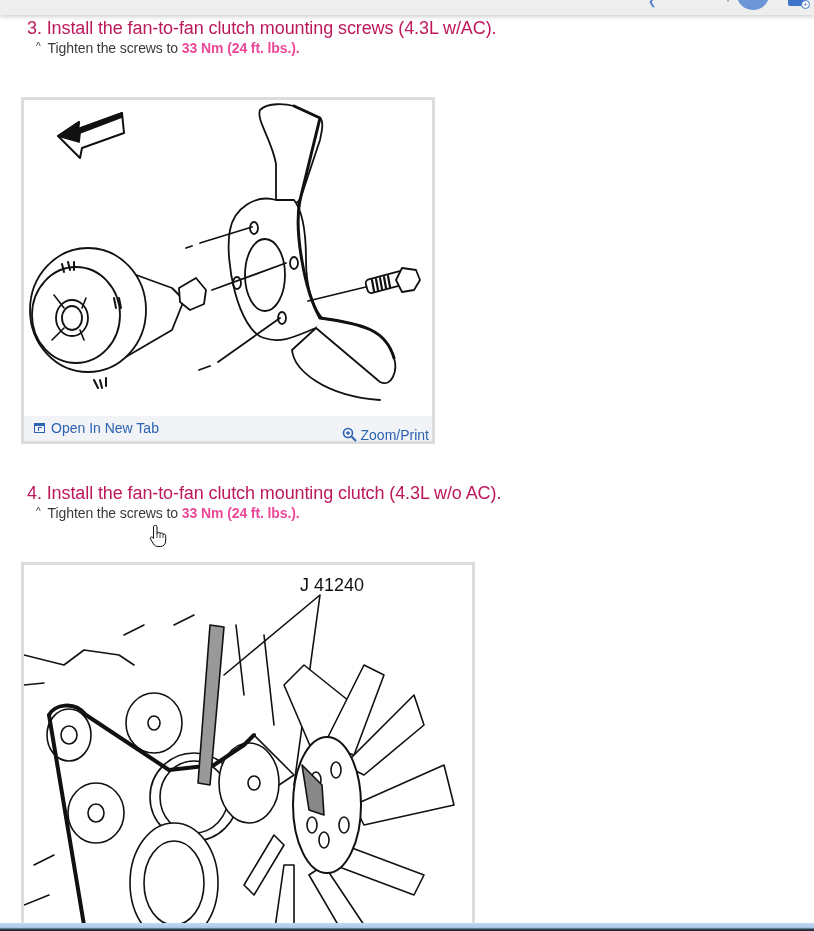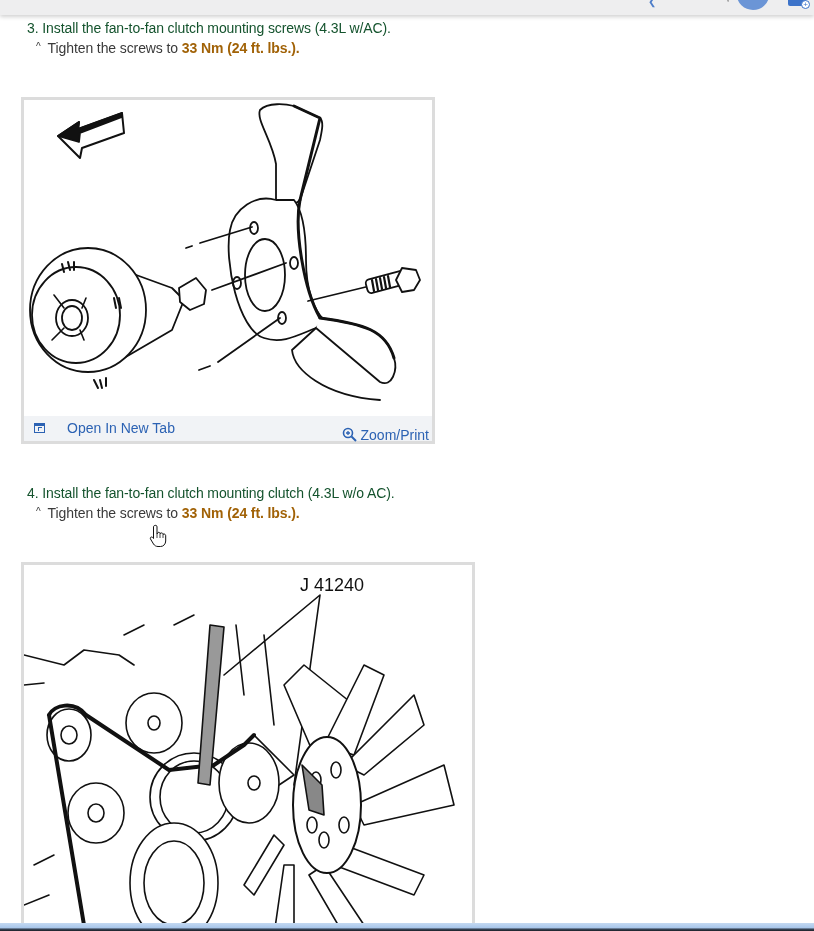--- a/index.html
+++ b/index.html
@@ -10,35 +10,35 @@
     position: absolute; left: 0; top: 0; width: 814px; height: 15px;
     background: #eeeeef; box-shadow: 0 2px 4px rgba(0,0,0,0.18);
     z-index: 5;
   }
   .topbar .tb-chevron { position: absolute; left: 648px; top: -3px; width: 10px; height: 10px; color: #4d7dc9; font-size: 10px; line-height: 10px; }
   .topbar .tb-tick { position: absolute; left: 727px; top: -2px; font-size: 9px; color: #555; }
   .topbar .tb-avatar { position: absolute; left: 737px; top: -20px; width: 32px; height: 30px; border-radius: 50%; background: #6b95d6; }
   .topbar .tb-addcal { position: absolute; left: 788px; top: -4px; width: 18px; height: 10px; background: #3d73c9; border-radius: 0 0 2px 2px; }
   .topbar .tb-addcal .plus { position: absolute; right: -4px; bottom: -3px; width: 9px; height: 9px; border-radius: 50%; background: #fff; border: 1px solid #3d73c9; color: #3d73c9; font-size: 8px; line-height: 7px; text-align: center; }
 
-  .step { position: absolute; left: 27px; font-size: 14px; line-height: 18px; color: #14532d; white-space: nowrap; letter-spacing: -0.1px; }
+  .step { position: absolute; left: 27px; font-size: 18px; line-height: 18px; color: #be185d; white-space: nowrap; letter-spacing: -0.1px; }
   .sub { position: absolute; left: 36px; font-size: 14px; line-height: 18px; color: #3a3a3a; white-space: nowrap; letter-spacing: -0.1px; }
   .sub .caret { font-size: 10px; margin-right: 7px; position: relative; top: -3px; }
-  .sub b { font-weight: bold; color: #a16207; }
+  .sub b { font-weight: bold; color: #ec4899; }
 
   .figure {
     position: absolute; background: #ffffff;
     border: 3px solid #dcdcdc;
   }
   .figure .drawing { position: absolute; left: 0; top: 0; background: #fff; }
   .figure .footer {
     position: absolute; left: 0; right: 0; bottom: 0; height: 25px;
     background: #f1f3f6; font-size: 14px; color: #2c62b3;
   }
-  .footer .open { position: absolute; left: 10px; top: 4px; display: flex; align-items: center; gap: 22px; cursor: pointer; }
+  .footer .open { position: absolute; left: 10px; top: 4px; display: flex; align-items: center; gap: 6px; cursor: pointer; }
   .footer .zoom { position: absolute; right: 3px; top: 11px; display: flex; align-items: center; gap: 3px; cursor: pointer; }
   .tab-icon { width: 11px; height: 10px; border: 1.5px solid #2c62b3; position: relative; }
   .tab-icon::before { content: ""; position: absolute; left: 0; right: 0; top: 0; height: 2px; background: #2c62b3; }
   .tab-icon::after { content: ""; position: absolute; left: 3px; top: 3px; width: 3px; height: 3px; border-left: 1.5px solid #2c62b3; border-top: 1.5px solid #2c62b3; }
 
   .taskbar {
     position: absolute; left: 0; top: 923px; width: 814px; height: 8px;
     background: linear-gradient(#c4d9f2, #a8c6ea 60%, #3d4a5c 75%, #1a1f26);
   }
 

